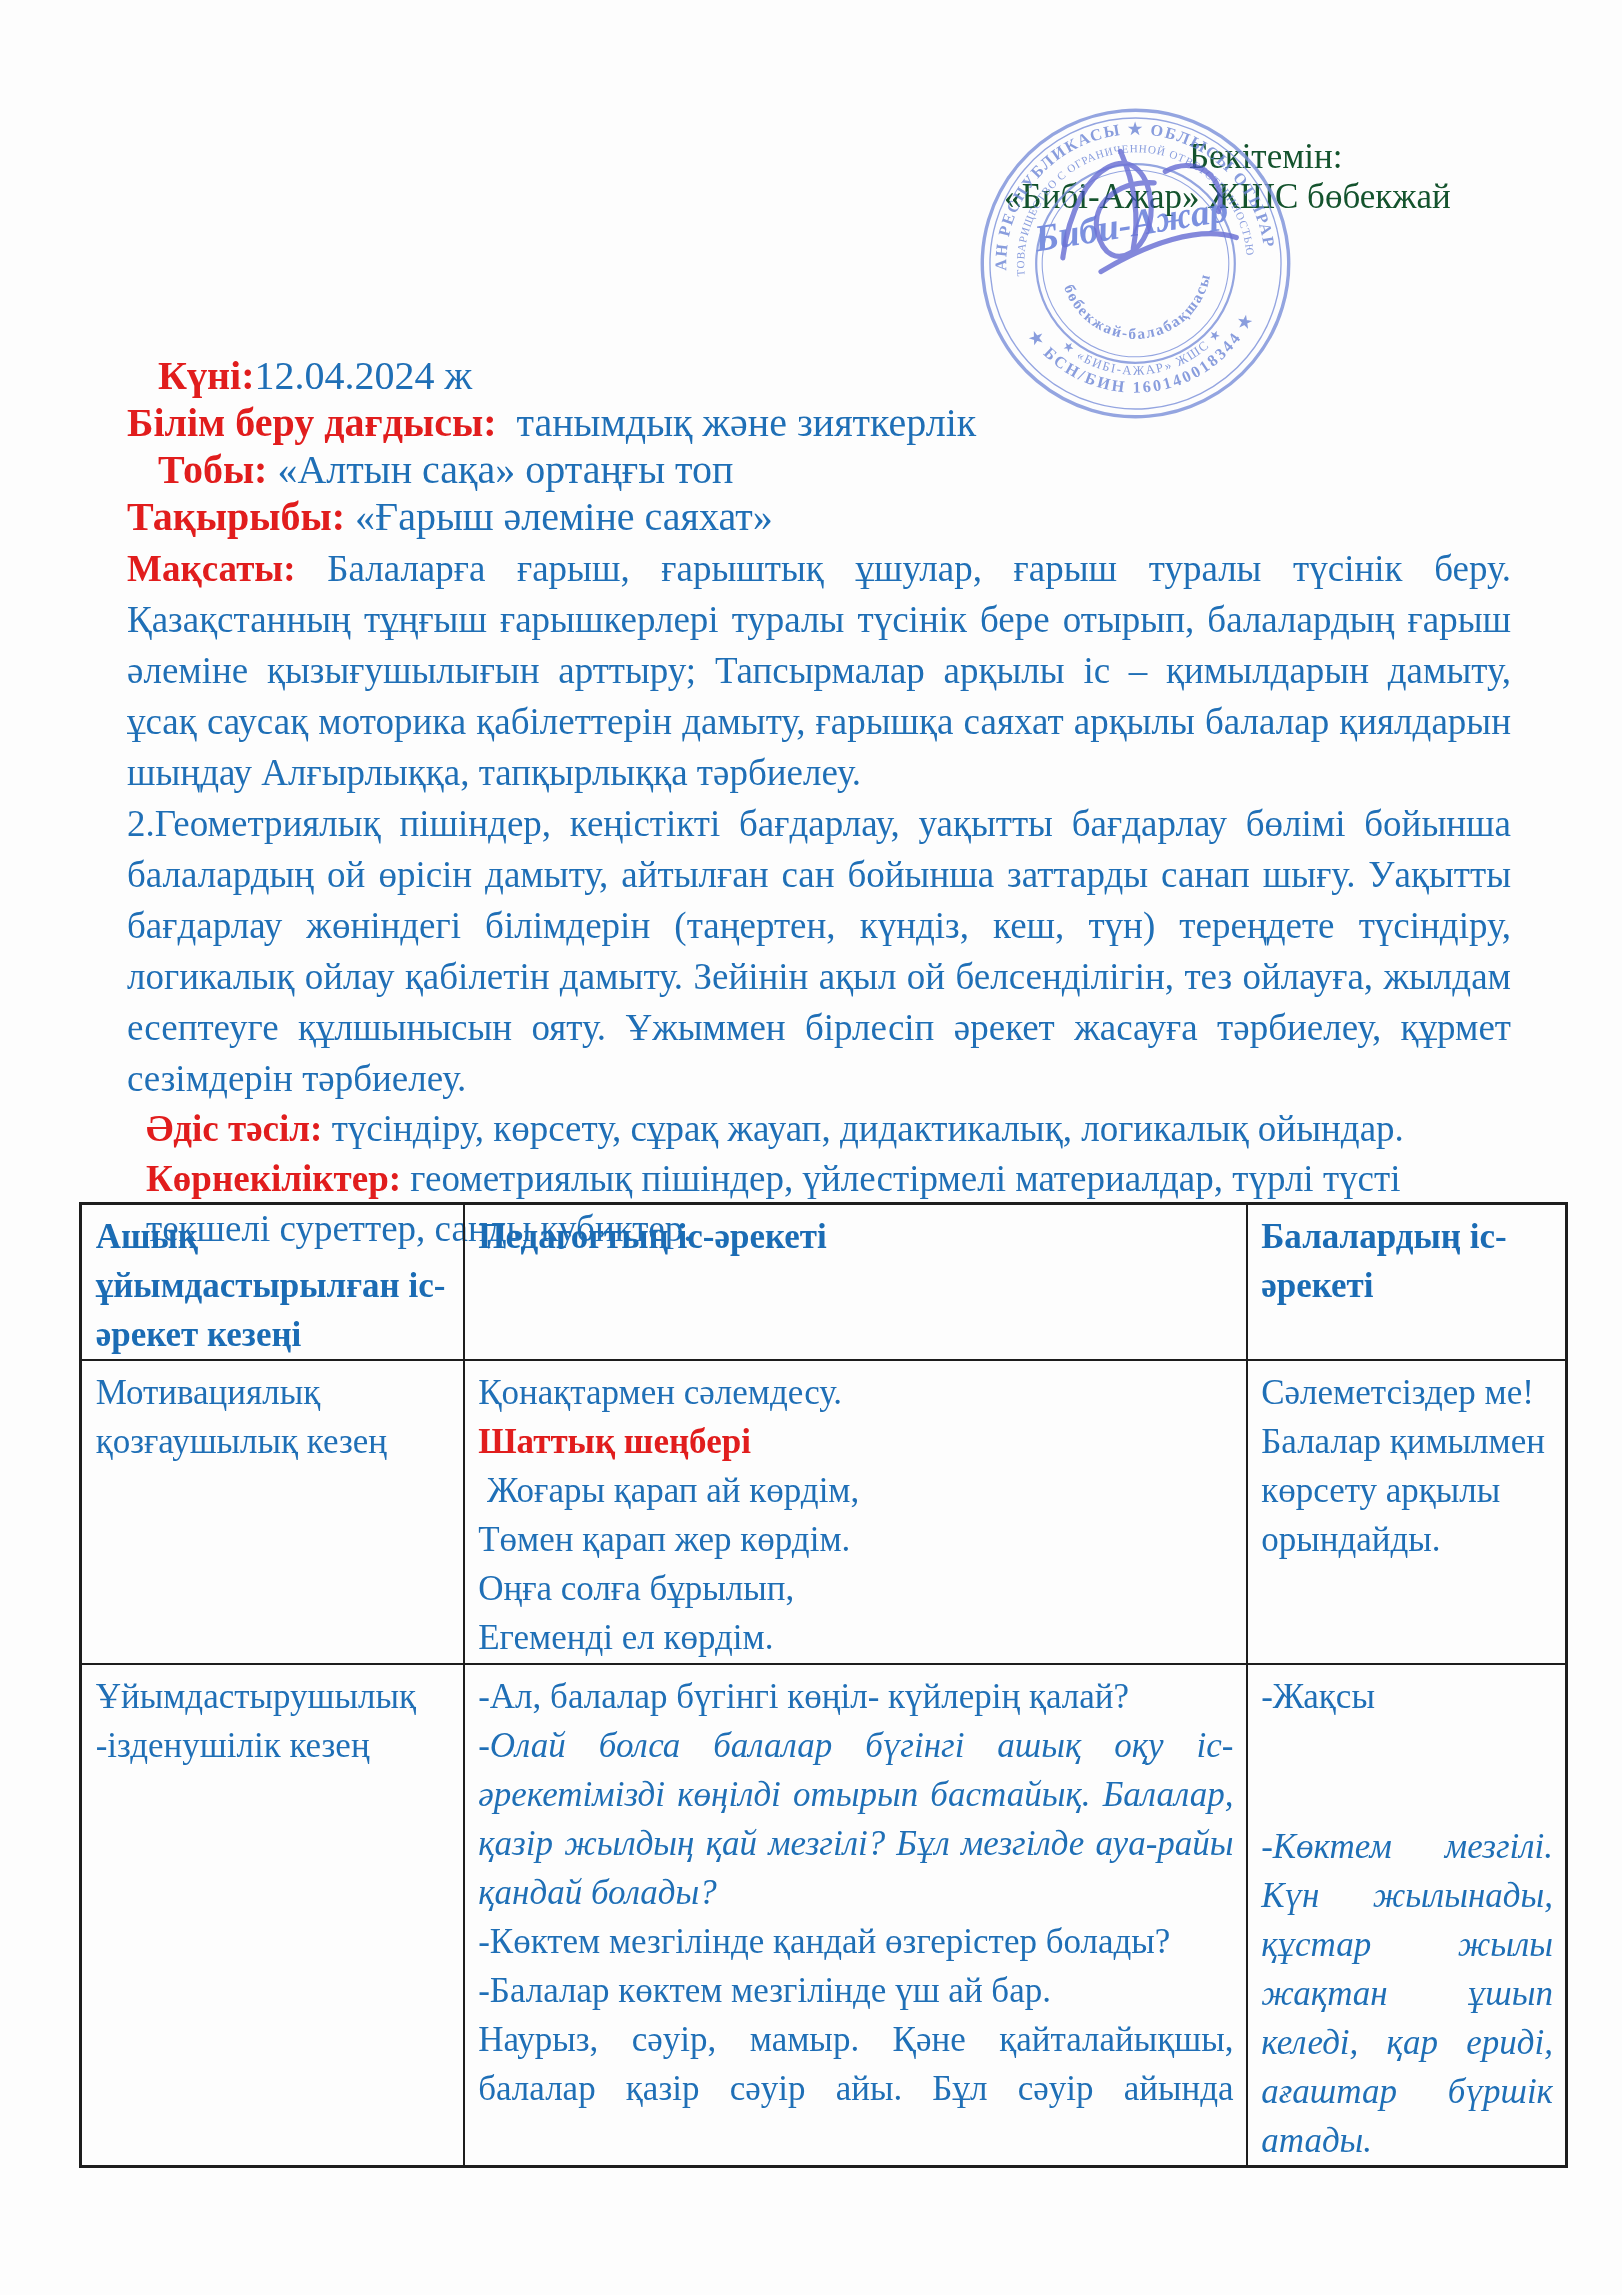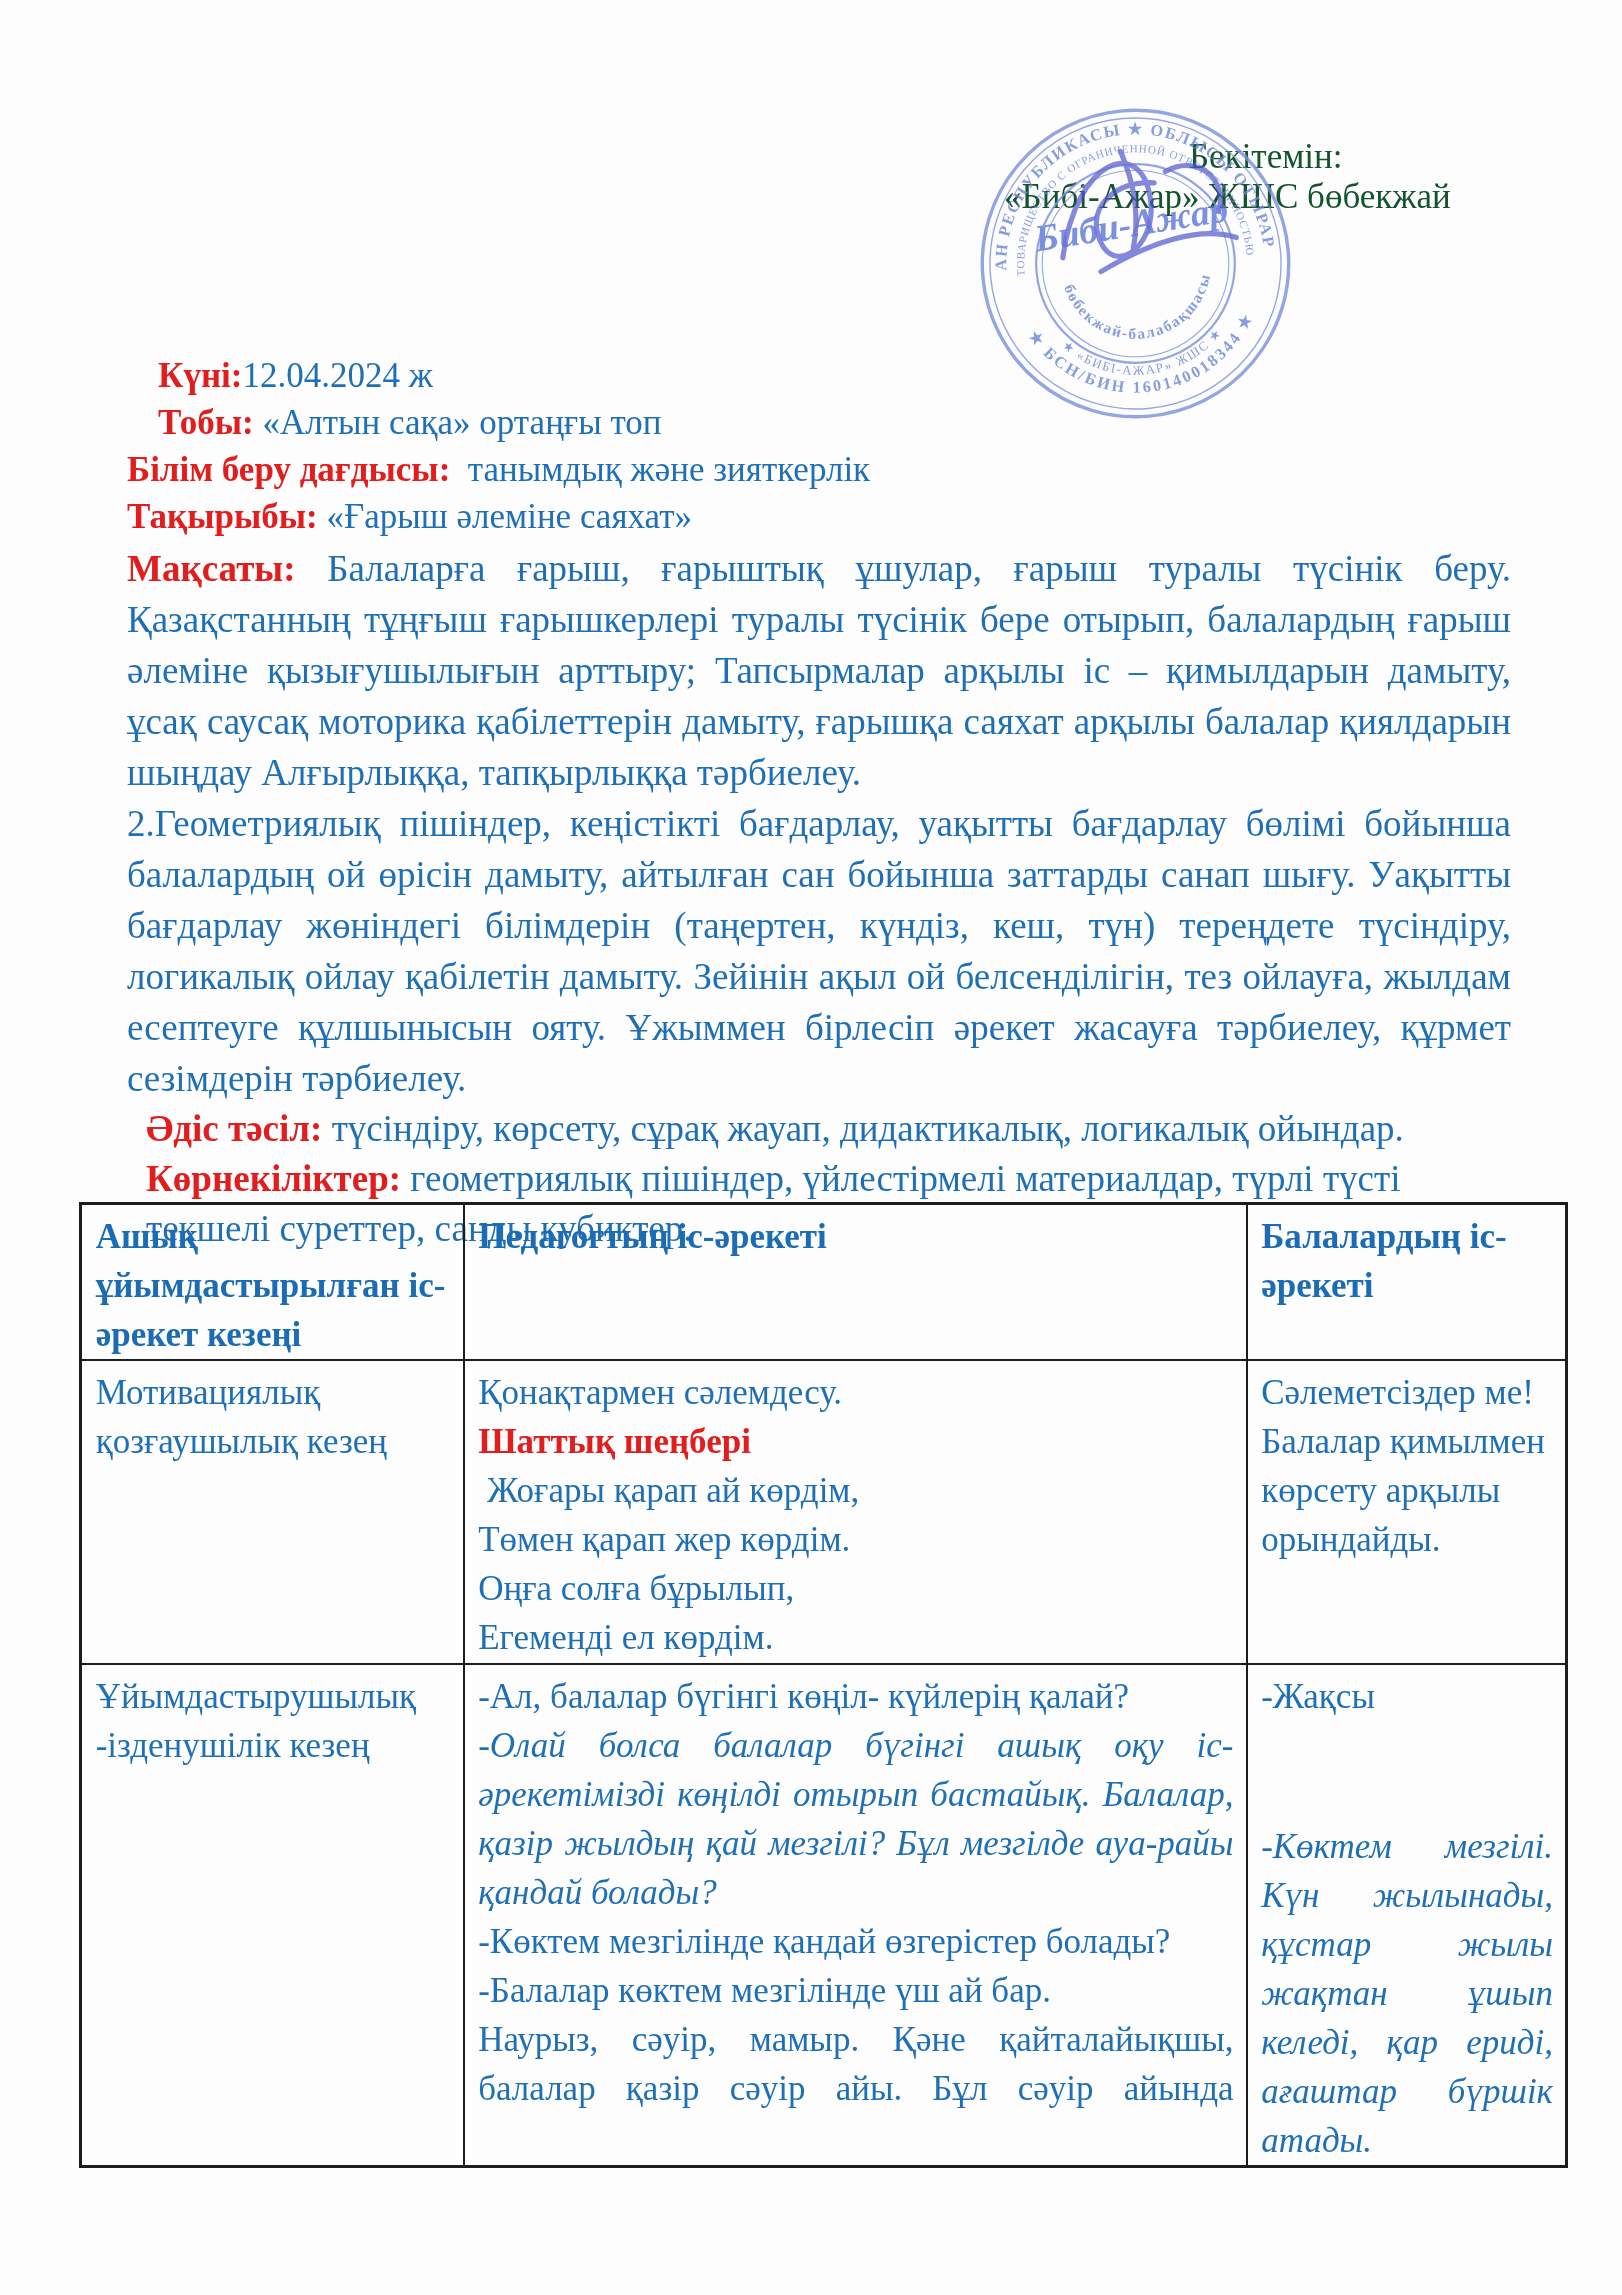--- a/index.html
+++ b/index.html
@@ -27,21 +27,21 @@
   .stamp-wrap{
     position:absolute;left:978px;top:106px;width:315px;height:315px;
     z-index:2;opacity:.8;transform:rotate(-5deg);pointer-events:none;
   }
   .stamp-wrap svg{width:100%;height:100%;}
 
   
   .content{
     position:absolute;left:127px;top:352px;width:1384px;z-index:3;
   }
-  .field{font-size:35px;line-height:47px;white-space:pre-wrap;}
+  .field{font-size:40px;line-height:47px;white-space:pre-wrap;}
   .f-indent{padding-left:31px;}
   .para{
     font-size:37px;line-height:51px;text-align:justify;
     margin:0;white-space:normal;
   }
   .para.first{margin-top:3.4px;}
   .para.methods{text-align:left;line-height:50px;padding-left:19px;}
 
   
   table.doc-table{
@@ -111,22 +111,22 @@
       <path d="M 100,170 C 125,55 205,35 208,112 C 210,170 152,200 143,145 C 137,110 172,86 214,92"></path>
       <path d="M 143,190 C 200,162 262,146 304,164"></path>
       <path d="M 178,52 C 190,88 194,128 183,166"></path>
       <path d="M 228,80 C 268,62 300,96 286,132"></path>
     </g>
   </svg>
 </div>
 
 <div class="content">
   <div class="field f-indent"><span class="red">Күні:</span><span>12.04.2024 ж</span></div>
+  <div class="field"><span class="red">Білім беру дағдысы:</span><span>  танымдық және зияткерлік</span></div>
   <div class="field f-indent"><span class="red">Тобы:</span><span> «Алтын сақа» ортаңғы топ</span></div>
-  <div class="field"><span class="red">Білім беру дағдысы:</span><span>  танымдық және зияткерлік</span></div>
   <div class="field"><span class="red">Тақырыбы:</span><span> «Ғарыш әлеміне саяхат»</span></div>
 
   <p class="para first"><span class="red">Мақсаты:</span><span> Балаларға  ғарыш, ғарыштық ұшулар, ғарыш туралы түсінік беру. Қазақстанның тұңғыш ғарышкерлері туралы түсінік бере отырып, балалардың ғарыш әлеміне қызығушылығын арттыру; Тапсырмалар арқылы іс – қимылдарын дамыту, ұсақ саусақ моторика қабілеттерін дамыту, ғарышқа саяхат арқылы балалар қиялдарын шыңдау Алғырлыққа, тапқырлыққа тәрбиелеу.</span></p>
   <p class="para"><span>2.Геометриялық пішіндер, кеңістікті бағдарлау, уақытты бағдарлау бөлімі бойынша балалардың ой өрісін дамыту, айтылған сан бойынша заттарды санап шығу. Уақытты бағдарлау жөніндегі білімдерін (таңертен, күндіз, кеш, түн) тереңдете түсіндіру, логикалық ойлау қабілетін дамыту. Зейінін ақыл ой белсенділігін, тез ойлауға, жылдам есептеуге құлшынысын ояту. Ұжыммен бірлесіп әрекет жасауға тәрбиелеу, құрмет сезімдерін тәрбиелеу.</span></p>
   <p class="para methods"><span class="red">Әдіс тәсіл:</span><span> түсіндіру, көрсету, сұрақ жауап, дидактикалық, логикалық  ойындар.</span></p>
   <p class="para methods"><span class="red">Көрнекіліктер:</span><span> геометриялық пішіндер, үйлестірмелі материалдар, түрлі түсті текшелі суреттер, санды кубиктер.</span></p>
 </div>
 
 <table class="doc-table">
   <colgroup>

